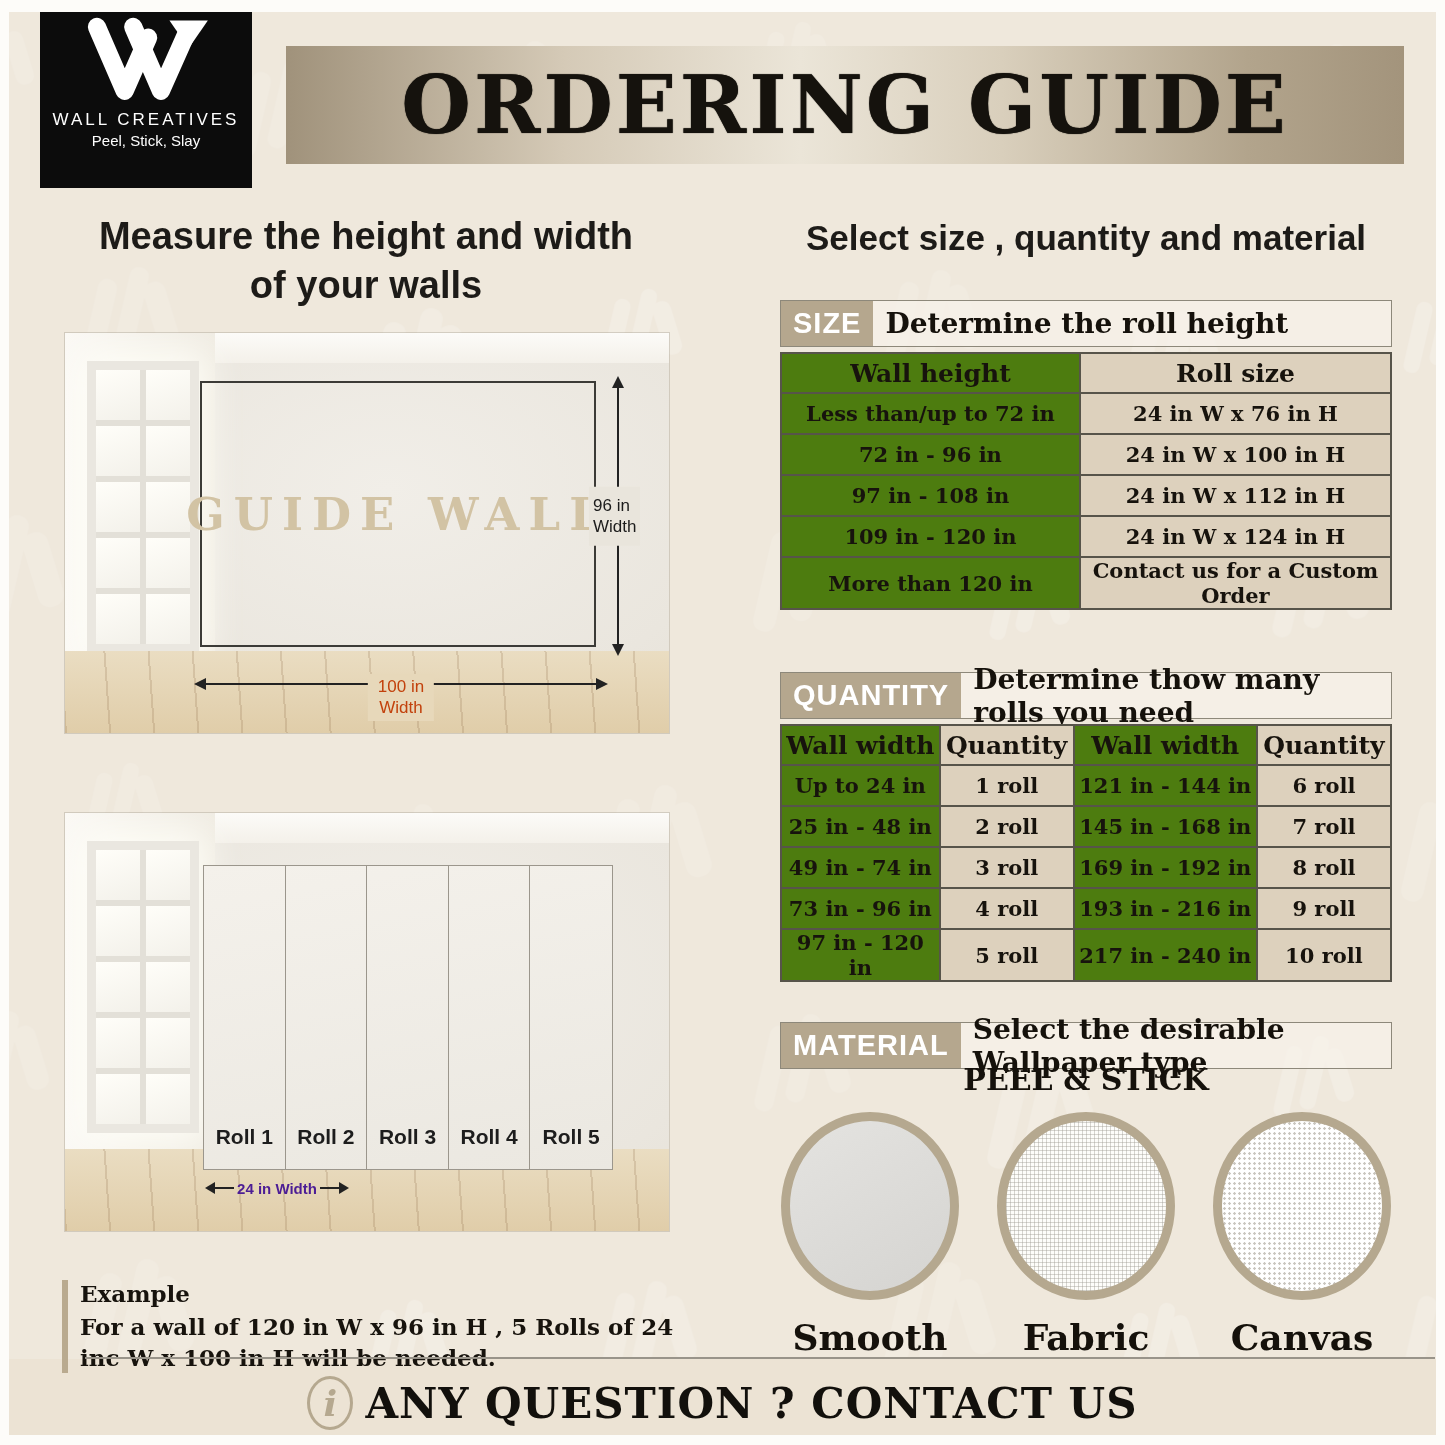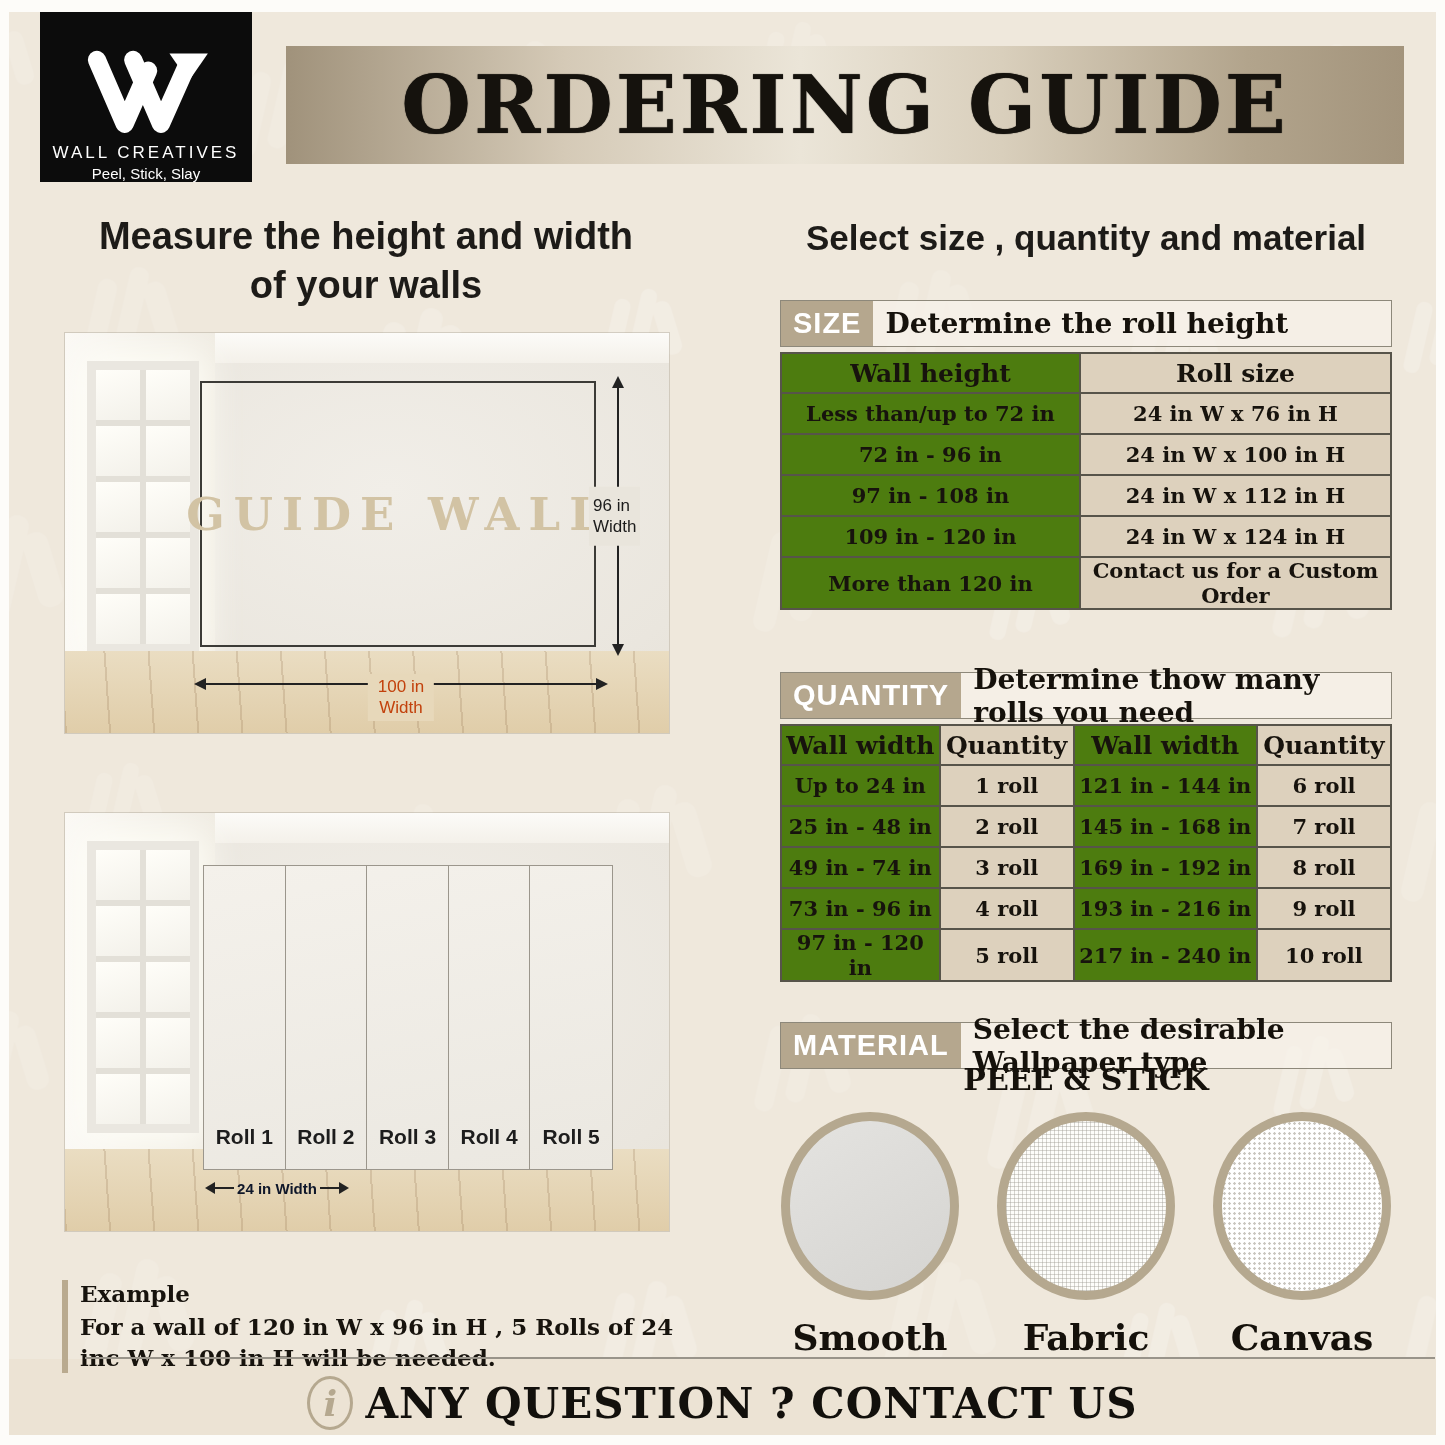--- a/index.html
+++ b/index.html
@@ -8,22 +8,22 @@
   .page *{box-sizing:border-box;}
   .wm-svg{position:absolute;inset:0;z-index:0;}
   .edge{position:absolute;background:#fdfcf9;z-index:3;}
   .edge.top{left:0;top:0;right:0;height:12px;}
   .edge.bottom{left:0;bottom:0;right:0;height:10px;}
   .edge.left{left:0;top:0;bottom:0;width:9px;}
   .edge.right{right:0;top:0;bottom:0;width:9px;}
   .layer{position:absolute;z-index:2;}
 
   
-  .logo-box{left:40px;top:6px;width:212px;height:176px;background:#0c0c0c;
-            display:flex;flex-direction:column;align-items:center;justify-content:flex-end;}
+  .logo-box{left:40px;top:12px;width:212px;height:176px;background:#0c0c0c;
+            display:flex;flex-direction:column;align-items:center;justify-content:flex-start;}
   .logo-mark{width:128px;height:92px;margin-top:2px;}
   .logo-name{color:#fff;font-size:17px;letter-spacing:3px;margin-top:4px;white-space:nowrap;}
   .logo-tagline{color:#fff;font-size:15px;margin-top:2px;white-space:nowrap;}
   .title-band{left:286px;top:46px;width:1118px;height:118px;
       background:linear-gradient(90deg,#a0927b 0%,#d5cab7 25%,#ebe5d8 46%,#d9cfbc 64%,#b2a48c 86%,#a3947c 100%);
       display:flex;align-items:center;justify-content:center;}
   .title-band h1{margin:0;font-family:"DejaVu Serif",serif;font-weight:bold;font-size:80px;
       letter-spacing:3px;color:#15120d;text-shadow:0 0 1px #15120d;}
 
   
@@ -110,21 +110,21 @@
       text-align:center;white-space:nowrap;}
   
   .panelwall{position:absolute;left:138px;top:52px;width:410px;height:305px;
       border:1px solid #9b968c;display:grid;grid-template-columns:repeat(5,1fr);
       background:linear-gradient(170deg,#f4f1eb,#ebe8e1);}
   .panel{position:relative;border-right:1px solid #9b968c;}
   .panel:last-child{border-right:none;}
   .panel .roll-label{position:absolute;left:0;right:0;bottom:20px;text-align:center;
       font-weight:bold;font-size:21px;color:#1d1d1d;}
   .minidim{position:absolute;left:140px;top:366px;width:144px;height:18px;
-      display:flex;align-items:center;color:#0f172a;}
+      display:flex;align-items:center;color:#4c1d95;}
   .minidim .bar{flex:1;height:2px;background:#222;}
   .minidim .ah{width:0;height:0;border:6px solid transparent;}
   .minidim .ah.l{border-right:10px solid #222;border-left:none;}
   .minidim .ah.r{border-left:10px solid #222;border-right:none;}
   .minidim .txt{font-size:15px;font-weight:bold;padding:0 3px;white-space:nowrap;}
 
   
   .example{left:62px;top:1238px;width:625px;border-left:6px solid #b9aa8f;padding-left:12px;
       font-family:"DejaVu Serif",serif;font-weight:bold;color:#17130d;margin-top:42px;}
   .example .ex-title{font-size:23px;margin-bottom:4px;}

